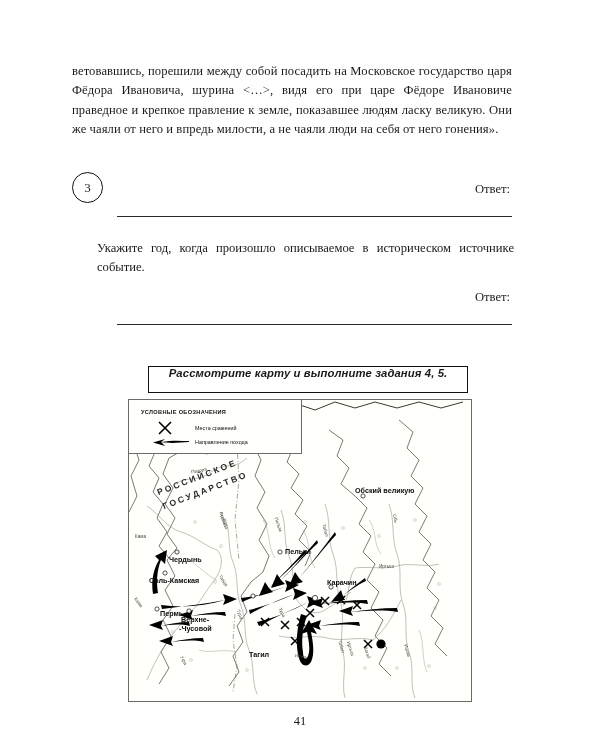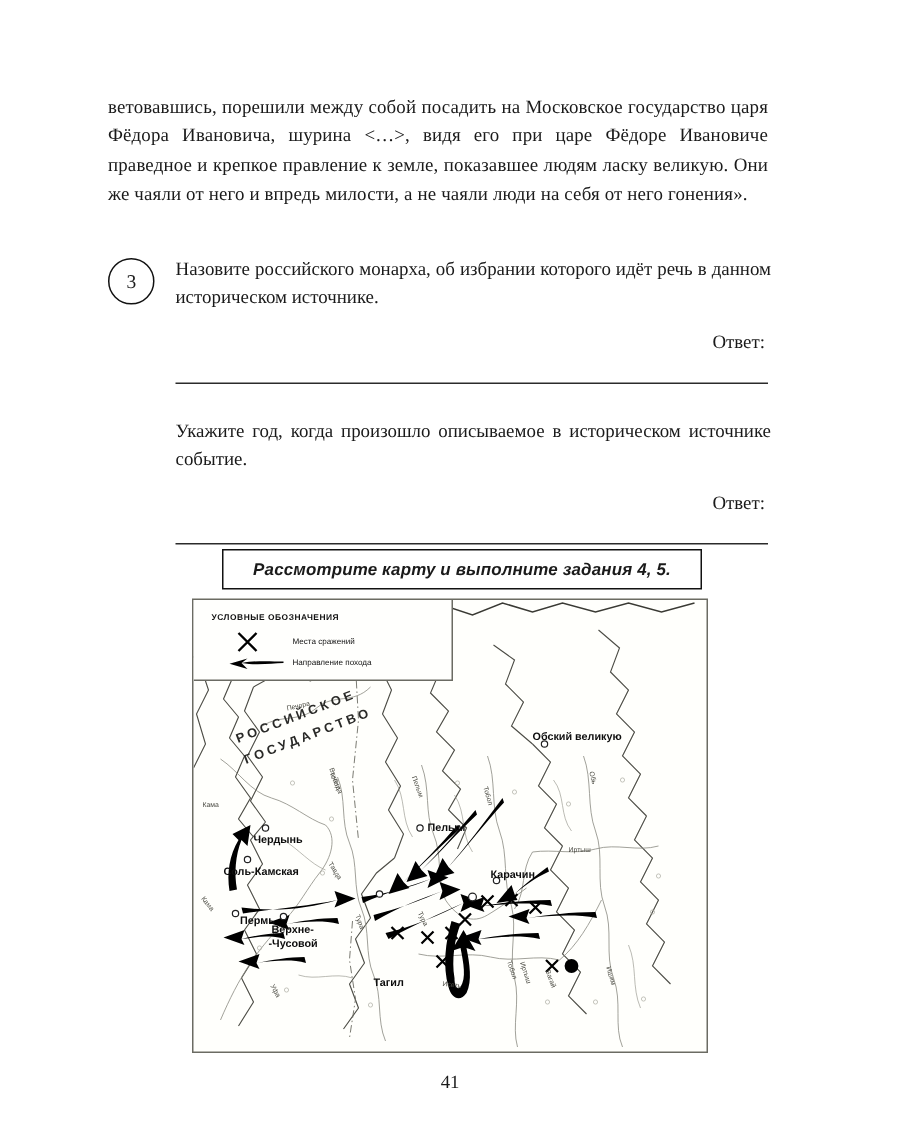--- a/index.html
+++ b/index.html
@@ -64,35 +64,35 @@
     height:13px;
   }
   .blank-line{
     margin-left:45px;
     margin-top:17px;
     border-bottom:1.1px solid #2b2b2b;
     height:1px;
     width:395px;
   }
   .sub-text{
-    margin-left:45px;
+    margin-left:25px;
     margin-top:22px;
     font-size:12.6px;
     line-height:19.3px;
     text-align:justify;
     text-align-last:left;
   }
 
   
   .instruction-box{
     position:absolute;
     left:148px; top:366px;
     width:318px; height:25px;
     border:1.4px solid #111;
-    display:flex;align-items:center;justify-content:center;
+    display:flex;justify-content:center;
   }
   .instruction-box span{
     font-family:"Liberation Sans", sans-serif;
     font-weight:bold;font-style:italic;
     font-size:11.3px;
     letter-spacing:.1px;
   }
 
   
   .map-frame{
@@ -167,21 +167,20 @@
 <body>
 
 <div class="page">
 
   <div class="source-text">ветовавшись, порешили между собой посадить на Московское государство царя Фёдора Ивановича, шурина &lt;…&gt;, видя его при царе Фёдоре Ивановиче праведное и крепкое правление к земле, показавшее людям ласку великую. Они же чаяли от него и впредь милости, а не чаяли люди на себя от него гонения».</div>
 
   <div class="task-block">
 
     <div class="task-num">3</div>
 
-    <div class="task-text">Назовите российского монарха, об избрании которого идёт речь в данном историческом источнике.</div>
 
     <div class="ans-row">
       <span class="ans-label">Ответ:</span>
       <span class="ans-line"></span>
     </div>
 
     <div class="blank-line"></div>
 
     <div class="sub-text">Укажите год, когда произошло описываемое в историческом источнике событие.</div>
 

